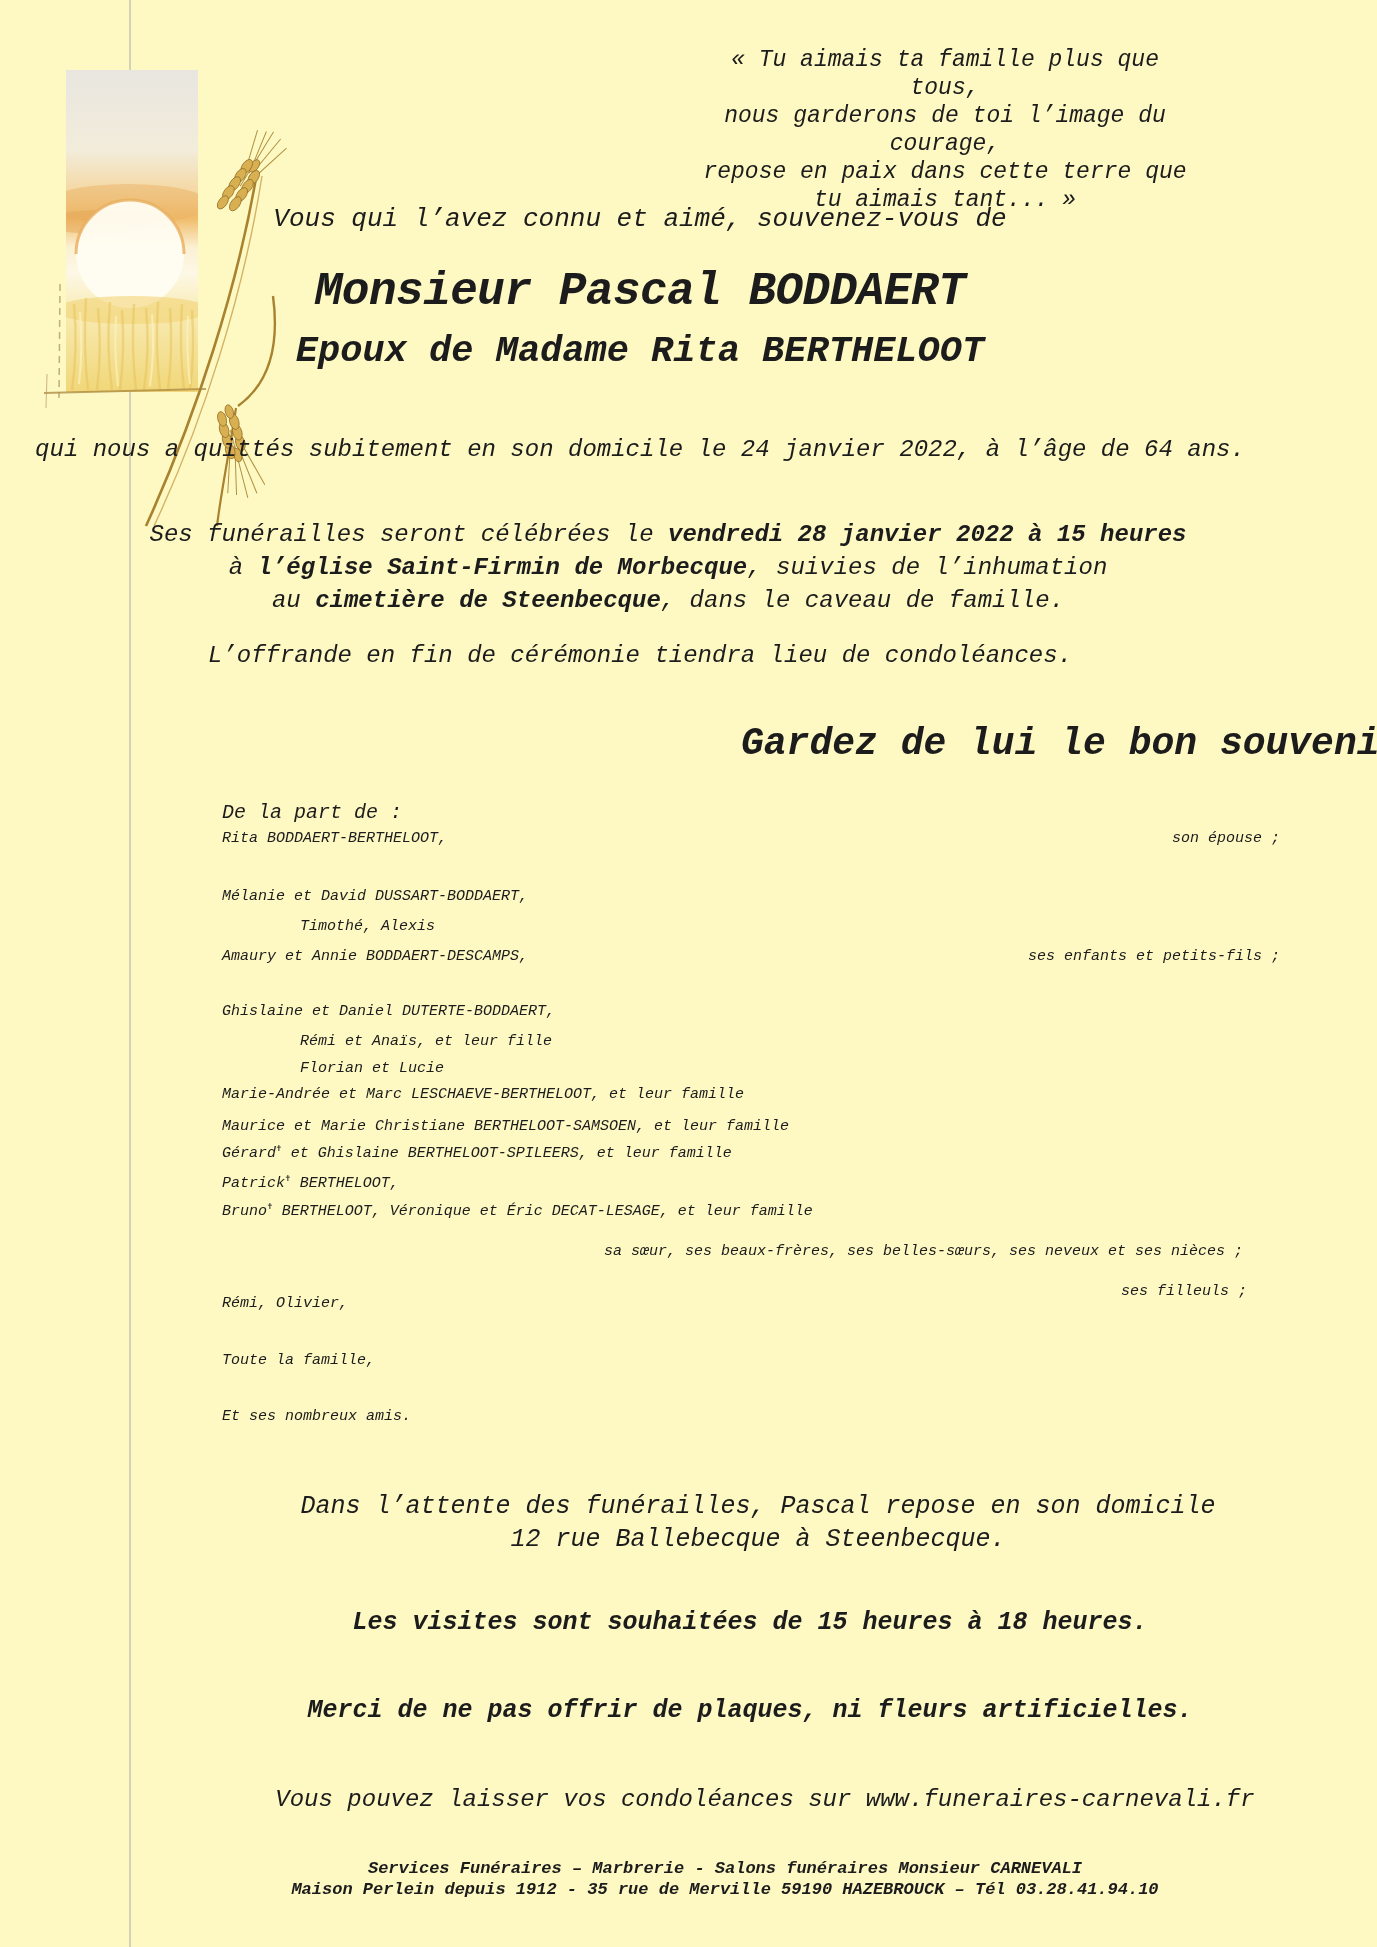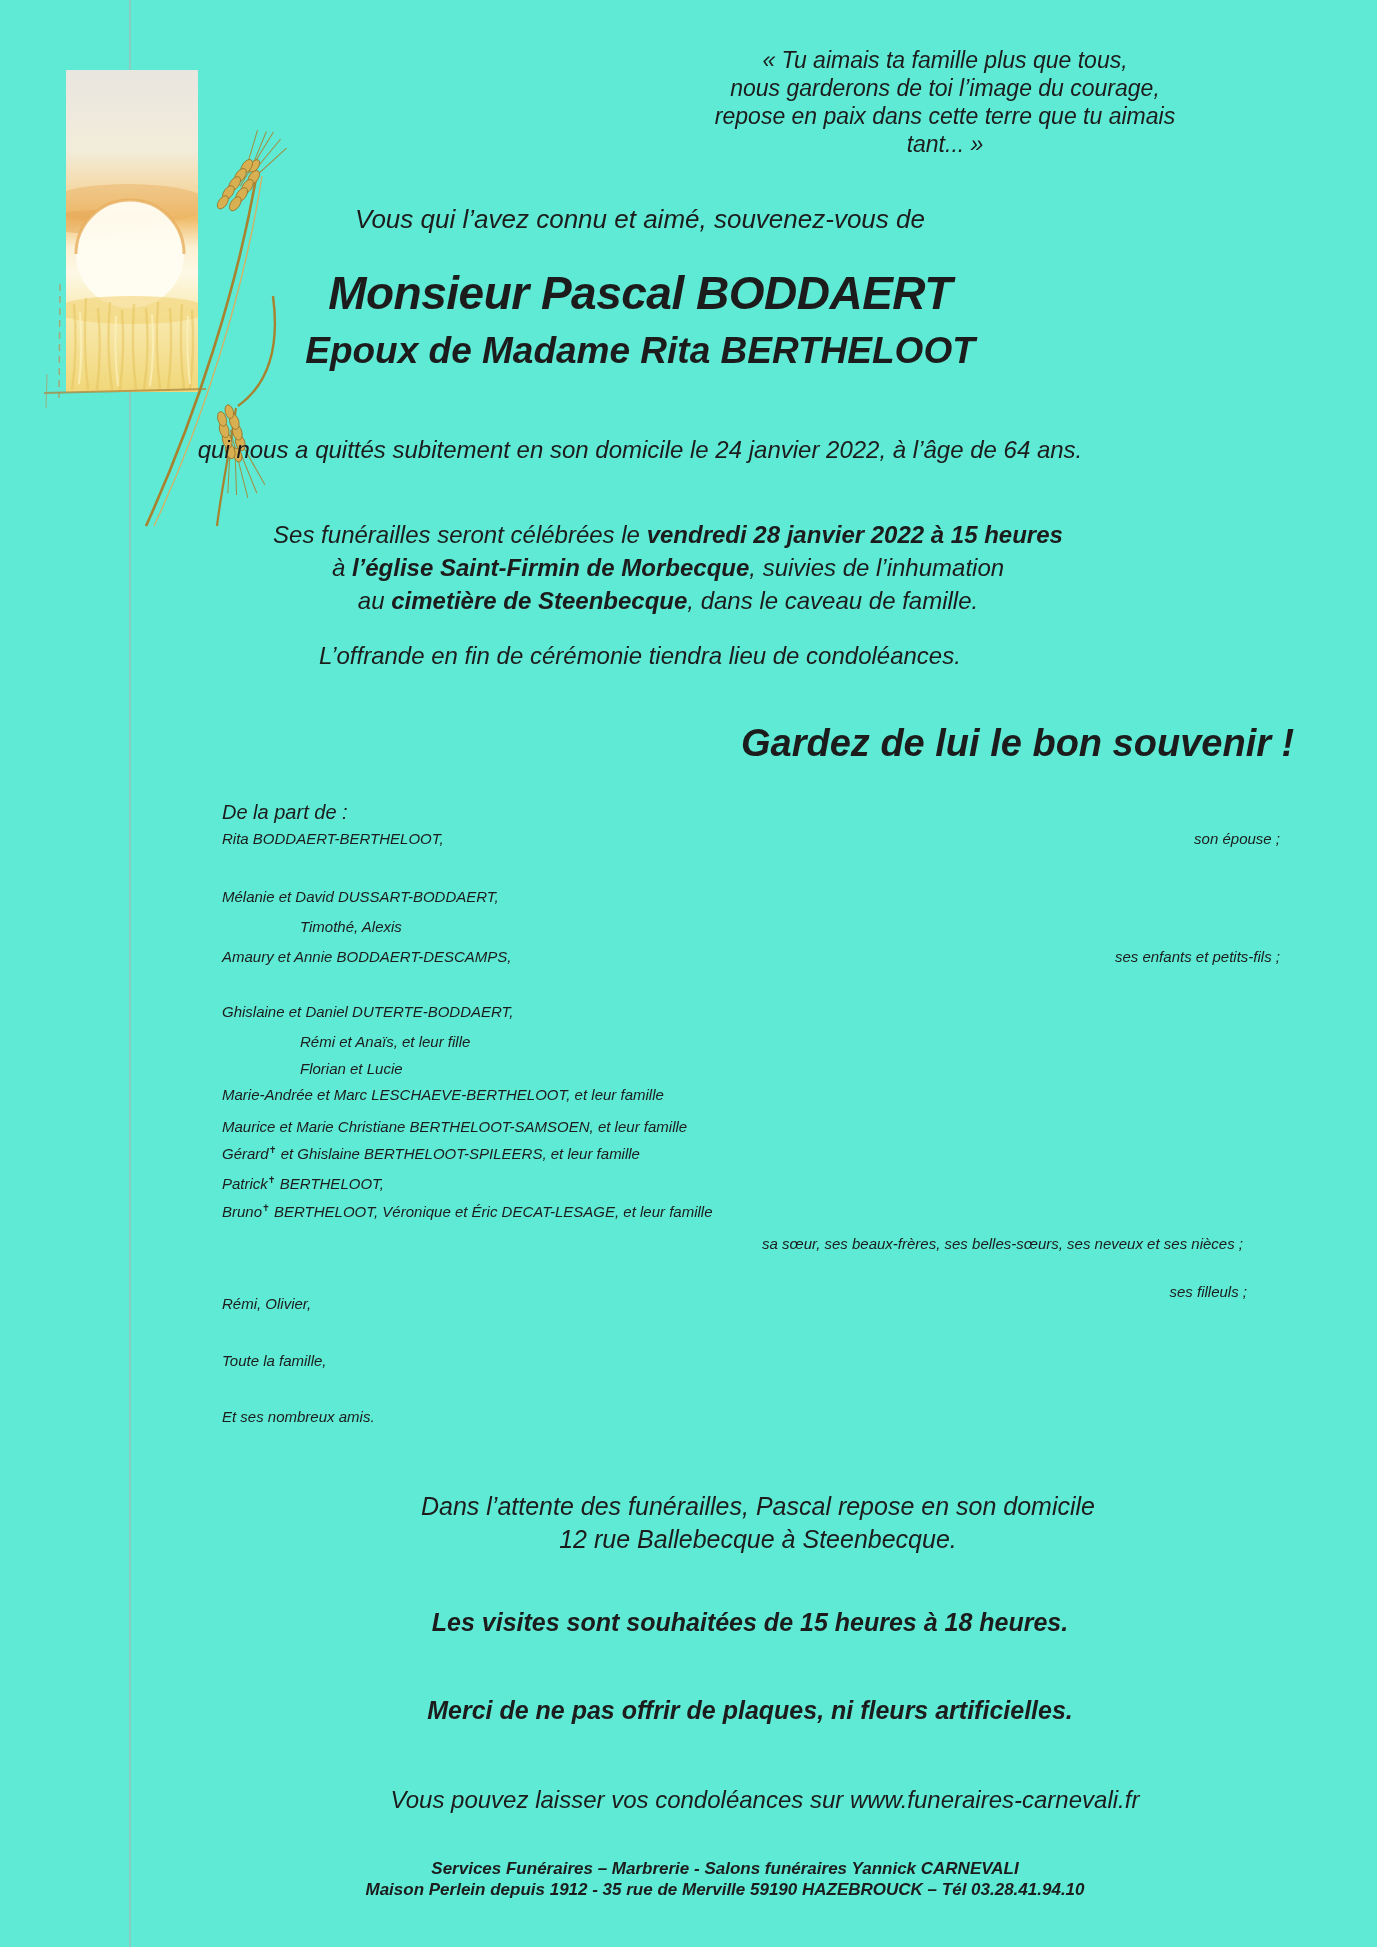--- a/index.html
+++ b/index.html
@@ -1,19 +1,19 @@
 <!DOCTYPE html>
 <html lang="fr"><head>
 <meta charset="utf-8">
 <style>
   html,body { margin:0; padding:0; background:#ffffff; }
   .page {
     position:relative; width:1377px; height:1947px; margin:0 auto;
-    background:#5eead4; overflow:hidden;
-    font-family:Liberation Sans, sans-serif;
+    background:#fef9c3; overflow:hidden;
+    font-family:Liberation Mono, monospace;
     font-style:italic; color:#1c1c1c;
   }
   .abs { position:absolute; }
   .ctr { text-align:center; }
   .fold {
     position:absolute; left:129px; top:0; width:2px; height:100%;
     background:#b2b2af; opacity:.55;
   }
   .illus { position:absolute; left:38px; top:56px; width:260px; height:480px; }
 
@@ -25,21 +25,21 @@
   .funeral { top:518px; left:0; width:1280px; font-size:24px; line-height:33px;padding-left:28px; }
   .funeral b { font-weight:bold; }
   .reunion { top:640px; left:0; width:1280px; font-size:24px; line-height:31px; }
   .gardez { top:722px; left:741px; font-size:38px; font-weight:bold; white-space:nowrap; }
 
   .family-heading { top:801px; left:222px; font-size:20px; }
   .frow { position:absolute; left:0; width:1377px; height:27px; font-size:15px; }
   .frow .lt { position:absolute; left:222px; white-space:nowrap; }
   .frow.indent .lt { left:300px; }
   .frow .rt { position:absolute; right:97px; white-space:nowrap; }
-  .frow .rt.rt-wide { right:134px; }
+  .frow .rt.rt-wide { right:134px;margin-top:8px; }
   .frow .rt.rt-up { right:130px; transform:translateY(-12px); }
   sup.cross { font-size:0.62em; font-style:normal; line-height:0; }
 
   .wake { top:1490px; left:158px; width:1200px; font-size:25px; line-height:33px; }
   .visits { top:1608px; left:150px; width:1200px; font-size:25px; font-weight:bold; }
   .merci { top:1696px; left:150px; width:1200px; font-size:25px; font-weight:bold; }
   .condol { top:1786px; left:160px; width:1210px; font-size:24px; }
   .footer { top:1858px; left:120px; width:1210px; font-size:17px; line-height:21px; font-weight:bold; }
 </style>
 </head>
@@ -229,17 +229,17 @@
   <div class="abs wake ctr">
     <div>Dans l’attente des funérailles, Pascal repose en son domicile</div>
     <div>12 rue Ballebecque à Steenbecque.</div>
   </div>
 
   <div class="abs visits ctr">Les visites sont souhaitées de 15 heures à 18 heures.</div>
   <div class="abs merci ctr">Merci de ne pas offrir de plaques, ni fleurs artificielles.</div>
   <div class="abs condol ctr">Vous pouvez laisser vos condoléances sur www.funeraires-carnevali.fr</div>
 
   <div class="abs footer ctr">
-    <div>Services Funéraires – Marbrerie - Salons funéraires Yannick CARNEVALI</div>
+    <div>Services Funéraires – Marbrerie - Salons funéraires Monsieur CARNEVALI</div>
     <div>Maison Perlein depuis 1912 - 35 rue de Merville 59190 HAZEBROUCK – Tél 03.28.41.94.10</div>
   </div>
 
 </div>
 
 </body></html>

